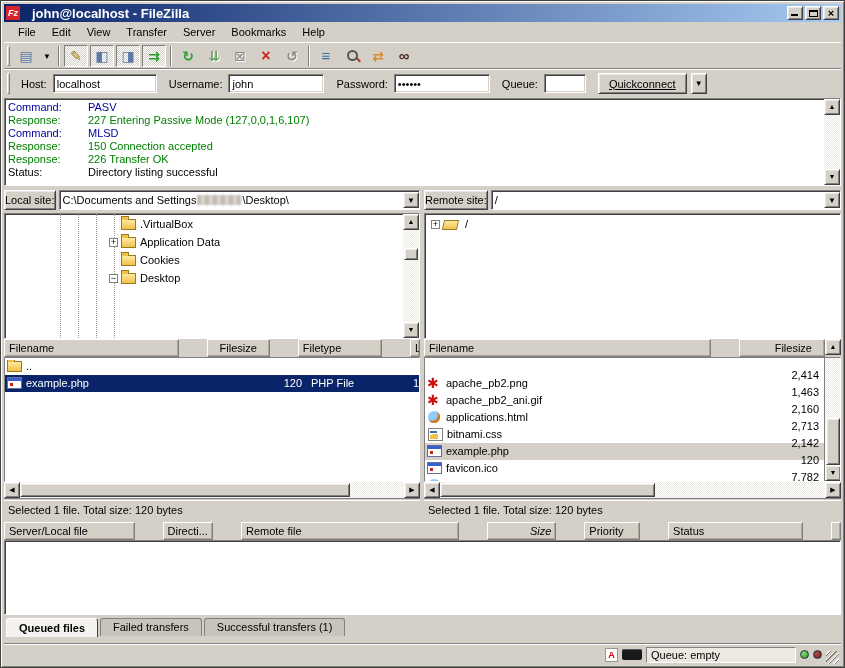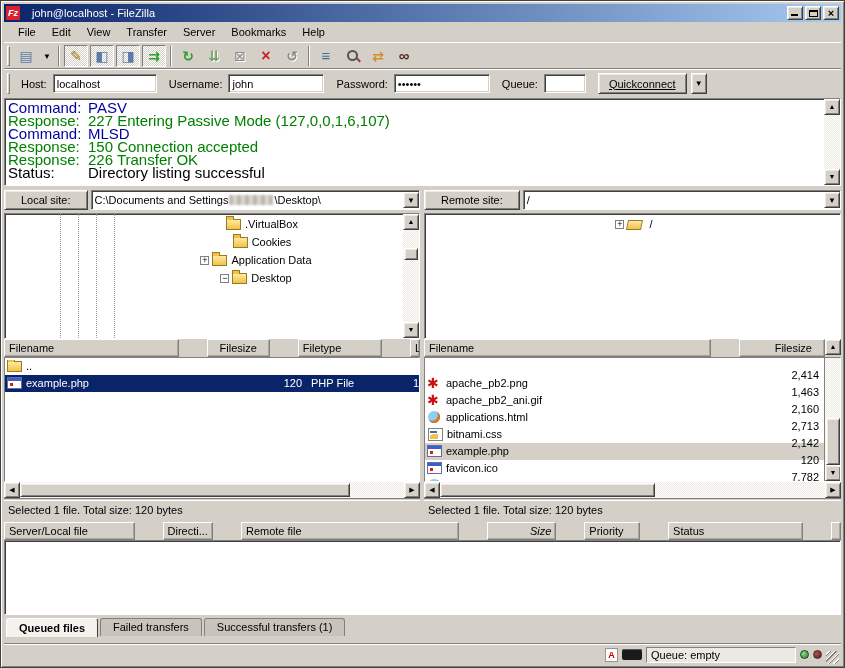--- a/index.html
+++ b/index.html
@@ -12,21 +12,21 @@
     box-shadow:inset 1px 1px 0 #ece9e2, inset -1px -1px 0 #808080;}
   .sunken{background:#fff;border:1px solid;border-color:#808080 #fff #fff #808080;
     box-shadow:inset 1px 1px 0 #404040, inset -1px -1px 0 #d4d0c8;}
   .gripper{width:3px;height:80%;border-left:1px solid #fff;border-top:1px solid #fff;
     border-right:1px solid #808080;border-bottom:1px solid #808080;margin:0 3px 0 1px;align-self:center;}
   
   .titlebar{height:18px;flex:0 0 18px;background:linear-gradient(90deg,#0A246A,#A6CAF0);
     display:flex;align-items:center;padding:0 2px;color:#fff;}
   .app-icon{width:14px;height:14px;background:#d8232f;color:#fff;font-weight:bold;font-style:italic;
     font-size:9px;line-height:14px;text-align:center;margin-right:4px;flex:0 0 14px;}
-  .title-text{font-size:11px;font-weight:normal;flex:1;white-space:nowrap;overflow:hidden;padding-left:8px;}
+  .title-text{font-size:13px;font-weight:bold;flex:1;white-space:nowrap;overflow:hidden;padding-left:8px;}
   .winbtns{display:flex;gap:2px;}
   .winbtn{width:16px;height:14px;font-size:9px;line-height:12px;text-align:center;color:#000;position:relative;}
   .winbtn .mini{position:absolute;left:3px;bottom:3px;width:7px;height:2px;background:#000;}
   .winbtn .maxi{position:absolute;left:3px;top:3px;width:9px;height:7px;border:1px solid #000;border-top-width:2px;}
   .winbtn.close{font-size:11px;font-weight:bold;line-height:13px;}
   
   .menubar{height:20px;flex:0 0 20px;display:flex;align-items:center;font-size:11px;padding-left:6px;}
   .menu-item{padding:2px 8px;cursor:default;}
   
   .toolbar{height:27px;flex:0 0 27px;display:flex;align-items:center;border-top:1px solid #fff;
@@ -59,21 +59,21 @@
   .quickbar{height:28px;flex:0 0 28px;display:flex;align-items:center;font-size:11px;
     border-top:1px solid #fff;padding-left:2px;gap:4px;}
   .quickbar label{margin:0 2px 0 8px;}
   .quickbar label:first-of-type{margin-left:4px;}
   .qinput{height:19px;font-size:11px;padding:1px 3px;outline:none;}
   .qc-btn{height:21px;font-size:11px;padding:1px 10px;cursor:default;text-decoration:underline;}
   .qc-drop{width:16px;height:21px;text-align:center;font-size:8px;line-height:19px;}
   
   .logwrap{flex:0 0 88px;display:flex;border:1px solid;border-color:#808080 #fff #fff #808080;
     box-shadow:inset 1px 1px 0 #404040;background:#fff;margin:1px 0;}
-  .logbody{flex:1;font-size:15px;padding:2px 0 0 3px;overflow:hidden;}
+  .logbody{flex:1;font-size:11px;padding:2px 0 0 3px;overflow:hidden;}
   .logrow{display:flex;line-height:13px;}
   .loglabel{width:80px;flex:0 0 80px;}
   .logrow.command{color:#0000A0;}
   .logrow.response{color:#008000;}
   .logrow.status{color:#000;}
   
   .vscroll{width:16px;flex:0 0 16px;display:flex;flex-direction:column;
     background:repeating-conic-gradient(#fff 0 25%,#ece9e2 0 50%) 0 0/2px 2px;}
   .sbtn{width:16px;height:16px;flex:0 0 16px;font-size:7px;line-height:14px;text-align:center;color:#000;}
   .vthumb{width:14px;margin:0 1px;}
@@ -81,31 +81,31 @@
   .hscroll{height:16px;flex:0 0 16px;display:flex;
     background:repeating-conic-gradient(#fff 0 25%,#ece9e2 0 50%) 0 0/2px 2px;}
   .hthumb{height:14px;margin:1px 0;}
   
   .main{flex:0 0 330px;display:flex;margin-top:2px;}
   .panel{display:flex;flex-direction:column;}
   .panel.left{width:416px;flex:0 0 416px;}
   .panel.right{flex:1;}
   .vsplit{width:4px;flex:0 0 4px;}
   .siterow{height:22px;flex:0 0 22px;display:flex;align-items:center;font-size:11px;gap:3px;}
-  .sitelabel{padding:3px 16px;white-space:nowrap;}
+  .sitelabel{padding:3px 0;white-space:nowrap;}
   .combo{flex:1;height:20px;background:#fff;border:1px solid;border-color:#808080 #fff #fff #808080;
     box-shadow:inset 1px 1px 0 #404040;display:flex;align-items:center;padding-left:3px;overflow:hidden;white-space:nowrap;}
   .combo .arrowbtn{margin-left:auto;width:16px;height:16px;flex:0 0 16px;font-size:8px;line-height:15px;text-align:center;}
   .redacted{display:inline-block;width:44px;height:10px;margin:0 1px;
     background:repeating-linear-gradient(90deg,#bdb9b1 0 4px,#d9d5cd 4px 8px);filter:blur(1px);}
   .treebox{flex:1;display:flex;background:#fff;border:1px solid;border-color:#808080 #fff #fff #808080;
     box-shadow:inset 1px 1px 0 #404040;margin-top:2px;overflow:hidden;}
   .treebody{flex:1;position:relative;font-size:11px;padding-top:1px;overflow:hidden;}
   .guide{position:absolute;top:0;bottom:0;border-left:1px dotted #9a968e;}
-  .trow{display:flex;align-items:center;height:18px;position:relative;padding-left:104px;justify-content:center;}
+  .trow{display:flex;align-items:center;height:18px;position:relative;padding-left:104px;}
   .expand{width:9px;height:9px;flex:0 0 9px;border:1px solid #808080;background:#fff;
     font-size:9px;line-height:7px;text-align:center;margin-right:3px;position:relative;z-index:1;}
   .expand.none{visibility:hidden;}
   .expand.plus::before{content:"+";}
   .expand.minus::before{content:"−";}
   .icon{display:inline-block;width:15px;height:12px;position:relative;margin-right:4px;flex:0 0 15px;}
   .icon.folder{background:linear-gradient(#ffe9a0,#f0c24a);border:1px solid #9a7a1e;height:11px;margin-top:1px;}
   .icon.folder::before{content:"";position:absolute;top:-4px;left:-1px;width:6px;height:3px;
     background:#f0c24a;border:1px solid #9a7a1e;border-bottom:none;}
   .icon.folder-open{background:linear-gradient(#ffe9a0,#f0c24a);border:1px solid #9a7a1e;height:10px;
@@ -366,29 +366,29 @@
           <div class="guide" style="left:91px"></div>
             <div class="guide" style="left:109px"></div>
 
             <div class="trow">
               <span class="expand none"></span>
               <i class="icon folder"></i>
               <span class="tname">.VirtualBox</span>
             </div>
 
             <div class="trow">
+              <span class="expand plus"></span>
+              <i class="icon folder"></i>
+              <span class="tname">Application Data</span>
+            </div>
+
+            <div class="trow">
               <span class="expand none"></span>
               <i class="icon folder"></i>
               <span class="tname">Cookies</span>
-            </div>
-
-            <div class="trow">
-              <span class="expand plus"></span>
-              <i class="icon folder"></i>
-              <span class="tname">Application Data</span>
             </div>
 
             <div class="trow">
               <span class="expand minus"></span>
               <i class="icon folder"></i>
               <span class="tname">Desktop</span>
             </div>
 
         </div>
         <div class="vscroll">

